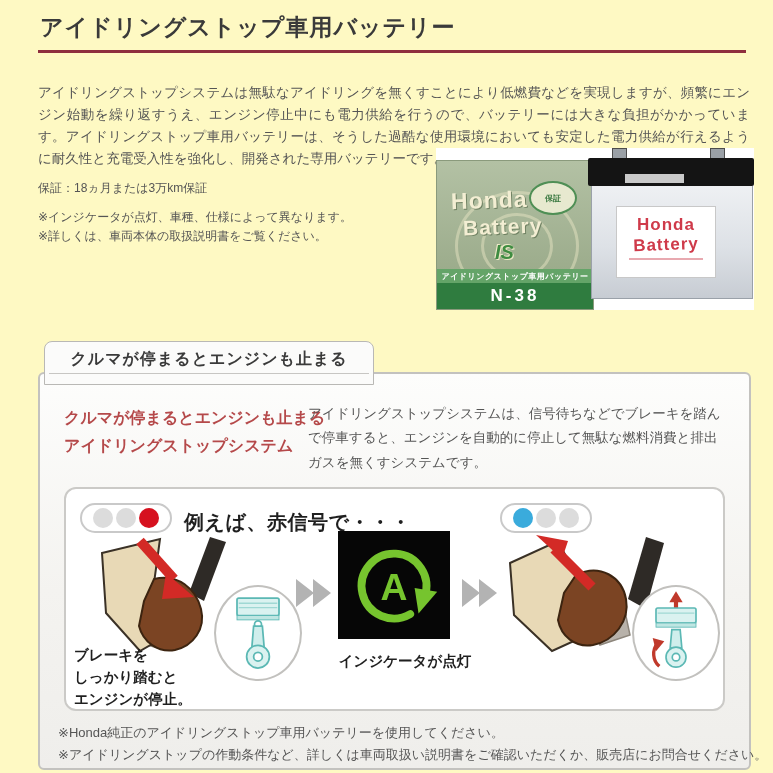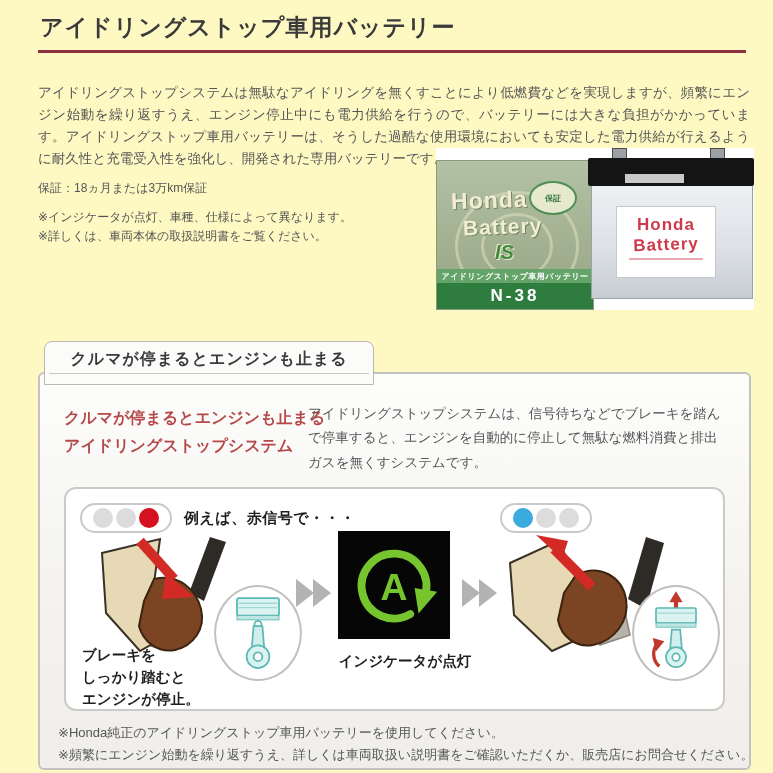--- a/index.html
+++ b/index.html
@@ -63,21 +63,21 @@
                    line-height:1.75;white-space:pre-line;z-index:4;}
   .section-desc{left:308px;top:402px;width:416px;font-size:13.5px;color:#555;line-height:1.8;z-index:4;}
 
   .diagram{left:64px;top:487px;width:661px;height:224px;background:#ffffff;border:2px solid #cbcac7;
            border-radius:12px;box-sizing:border-box;z-index:2;}
   .signal{position:absolute;width:92px;height:30px;background:#fff;border:2px solid #c9c9c9;
           border-radius:16px;display:flex;align-items:center;justify-content:center;gap:3px;box-sizing:border-box;}
   .lamp{width:20px;height:20px;border-radius:50%;background:#dcdcdc;}
   .lamp.red{background:#d6111f;}
   .lamp.blue{background:#3aabdc;}
-  .signal-label{position:absolute;font-size:15px;font-weight:bold;color:#1f1f1f;letter-spacing:.5px;}
+  .signal-label{position:absolute;font-size:20px;font-weight:bold;color:#1f1f1f;letter-spacing:.5px;}
   .step-caption{position:absolute;font-size:14.5px;font-weight:bold;color:#1f1f1f;line-height:1.5;
                 white-space:pre-line;}
   .indicator-box{position:absolute;left:272px;top:42px;width:112px;height:108px;background:#060606;}
   .piston-circle{position:absolute;width:84px;height:92px;background:#fff;border:2px solid #c2c1be;
                  border-radius:50%;display:flex;align-items:center;justify-content:center;}
   .chev{position:absolute;top:88px;}
 
   .footnotes{left:58px;top:722px;font-size:13px;color:#555;line-height:1.7;white-space:pre-line;z-index:4;}
 </style>
 </head>
@@ -154,21 +154,21 @@
         <line x1="10" y1="14" x2="54" y2="14" stroke="#9fd8d4" stroke-width="1.5"></line>
         <line x1="10" y1="19" x2="54" y2="19" stroke="#9fd8d4" stroke-width="1.5"></line>
         <rect x="8" y="28" width="48" height="5" fill="#bfe6e2" stroke="#5bb8b4" stroke-width="1"></rect>
         <circle cx="32" cy="38" r="4" fill="#fff" stroke="#5bb8b4" stroke-width="2"></circle>
         <polygon points="27,40 37,40 39,64 25,64" fill="#cfeeec" stroke="#5bb8b4" stroke-width="2"></polygon>
         <circle cx="32" cy="75" r="13" fill="#daf2f0" stroke="#5bb8b4" stroke-width="2"></circle>
         <circle cx="32" cy="75" r="5" fill="#fff" stroke="#5bb8b4" stroke-width="2"></circle>
       </svg>
     </div>
 
-    <div class="step-caption" style="left:16px;top:156px;">ブレーキを
+    <div class="step-caption" style="left:8px;top:156px;">ブレーキを
 しっかり踏むと
 エンジンが停止。</div>
 
     <svg class="chev" style="left:228px;" width="40" height="32" viewBox="0 0 40 32">
       <polygon points="2,2 20,16 2,30" fill="#b3b3b3"></polygon>
       <polygon points="19,2 37,16 19,30" fill="#b3b3b3"></polygon>
     </svg>
 
     <div class="indicator-box">
       <svg width="112" height="108" viewBox="0 0 110 110">
@@ -210,15 +210,15 @@
         <circle cx="36" cy="79" r="12" fill="#daf2f0" stroke="#5bb8b4" stroke-width="2"></circle>
         <circle cx="36" cy="79" r="4.5" fill="#fff" stroke="#5bb8b4" stroke-width="2"></circle>
         <path d="M16,90 A 20 20 0 0 1 14,62" fill="none" stroke="#c0392b" stroke-width="4"></path>
         <polygon points="8,56 22,60 12,72" fill="#c0392b"></polygon>
       </svg>
     </div>
 
   </div>
 
   <div class="abs footnotes">※Honda純正のアイドリングストップ車用バッテリーを使用してください。
-※頻繁にエンジン始動を繰り返すうえ、詳しくは車両取扱い説明書をご確認いただくか、販売店にお問合せください。</div>
+※アイドリングストップの作動条件など、詳しくは車両取扱い説明書をご確認いただくか、販売店にお問合せください。</div>
 
 </div>
 
 </body></html>

